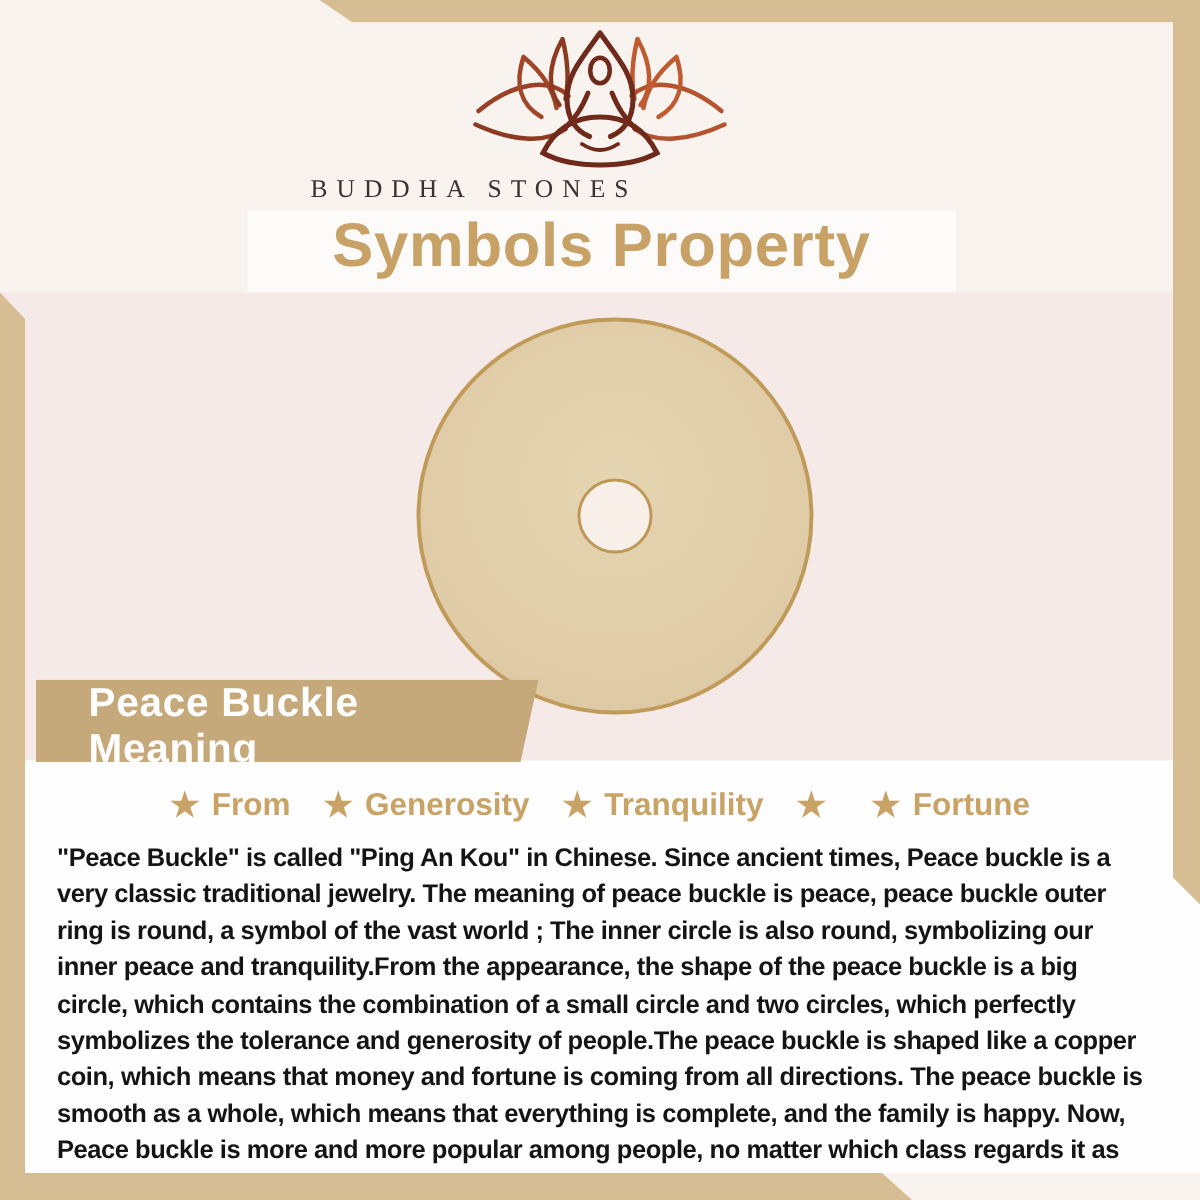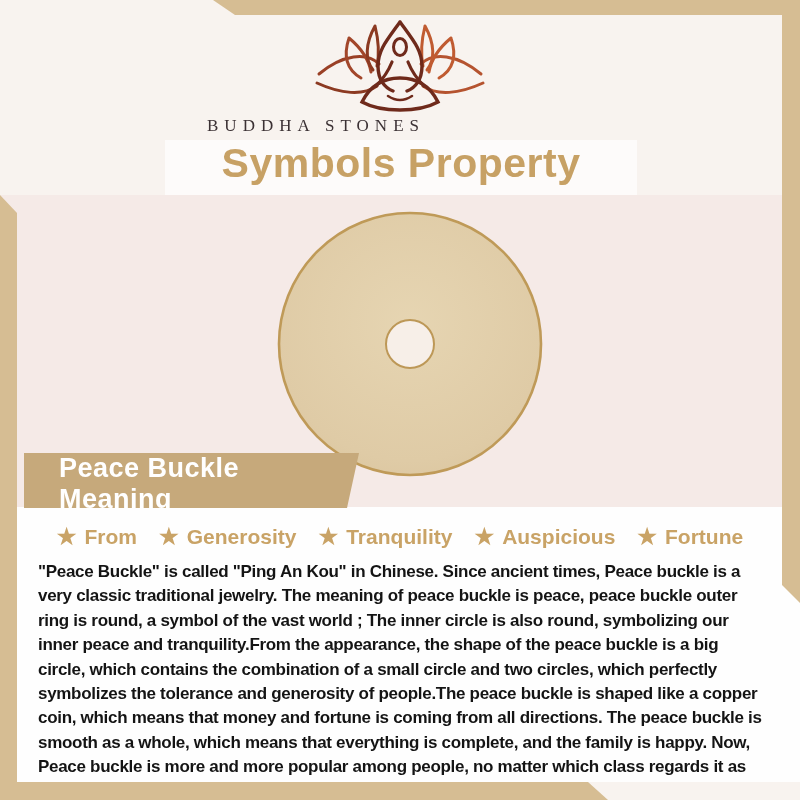--- a/index.html
+++ b/index.html
@@ -114,21 +114,20 @@
         <span class="star">★</span>
         <span>From</span>
       </span><span class="sym-item">
         <span class="star">★</span>
         <span>Generosity</span>
       </span><span class="sym-item">
         <span class="star">★</span>
         <span>Tranquility</span>
       </span><span class="sym-item">
         <span class="star">★</span>
-        <span>Auspicious</span>
       </span><span class="sym-item">
         <span class="star">★</span>
         <span>Fortune</span>
       </span></div>
 
   <div class="body-paragraph">"Peace Buckle" is called "Ping An Kou" in Chinese. Since ancient times, Peace buckle is a very classic traditional jewelry. The meaning of peace buckle is peace, peace buckle outer ring is round, a symbol of the vast world ; The inner circle is also round, symbolizing our inner peace and tranquility.From the appearance, the shape of the peace buckle is a big circle, which contains the combination of a small circle and two circles, which perfectly symbolizes the tolerance and generosity of people.The peace buckle is shaped like a copper coin, which means that money and fortune is coming from all directions. The peace buckle is smooth as a whole, which means that everything is complete, and the family is happy. Now, Peace buckle is more and more popular among people, no matter which class regards it as auspicious.</div>
 
   <div class="band band-top"></div>
   <div class="band band-right"></div>
   <div class="band band-left"></div>

